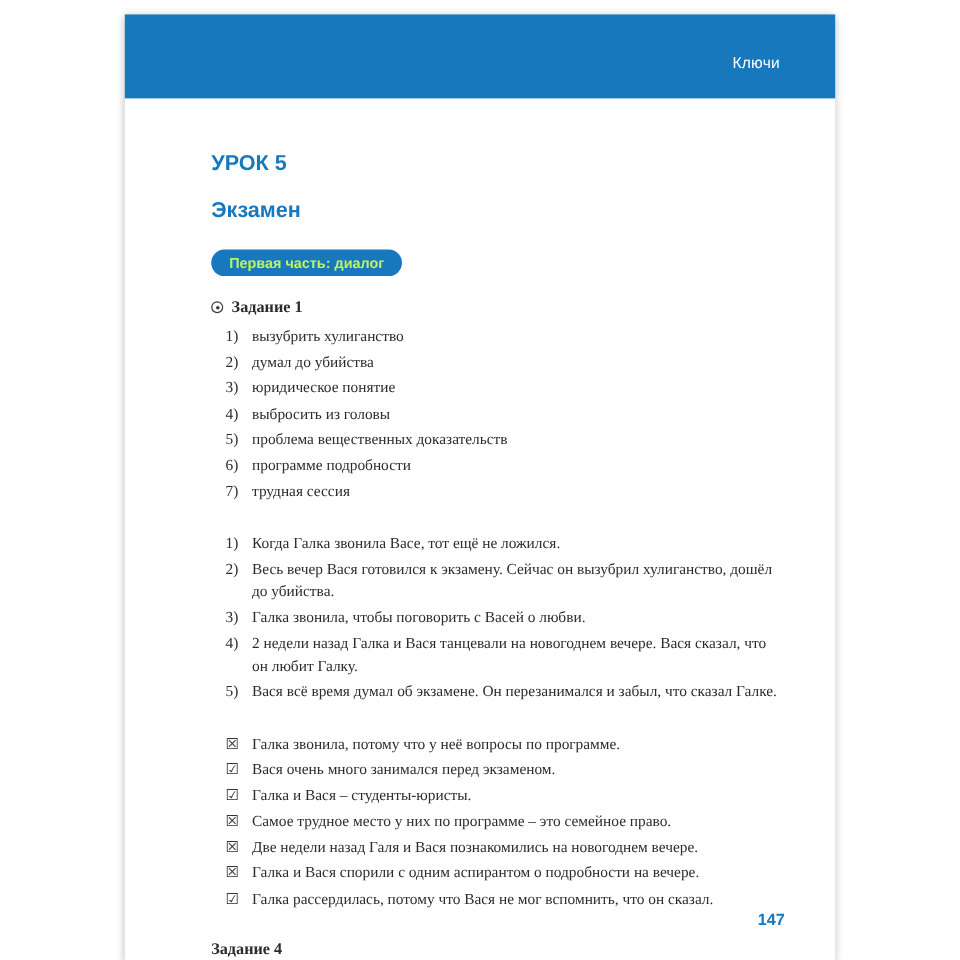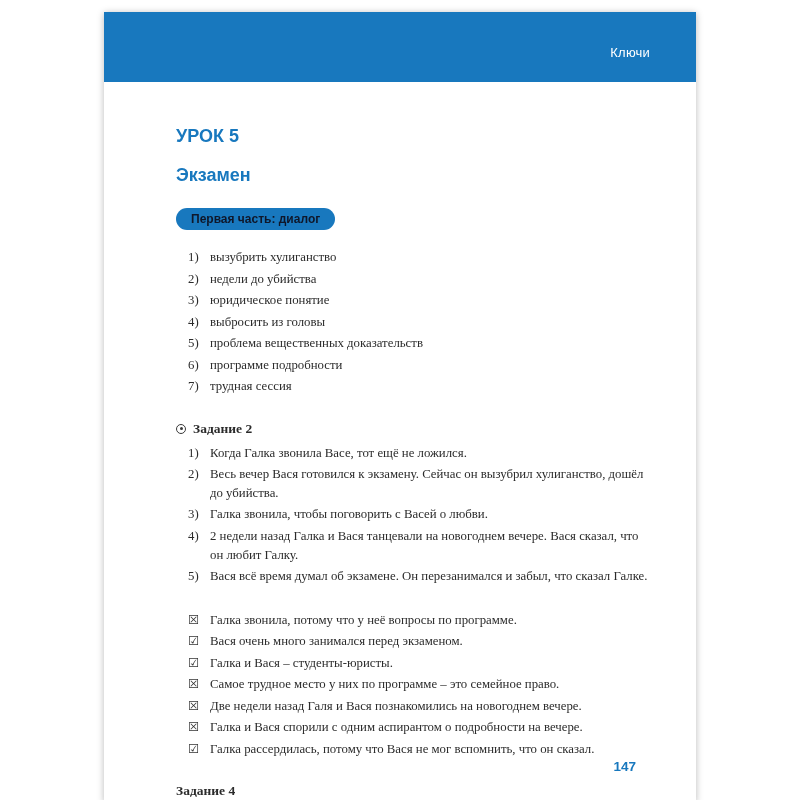--- a/index.html
+++ b/index.html
@@ -55,21 +55,21 @@
   .badge{
     display:inline-flex;
     align-items:center;
     height:22px;
     padding:0 15px;
     border-radius:11px;
     background:var(--accent);
     margin-bottom:18px;
   }
   .badge span{
-    color:#0f172a;
+    color:#bef264;
     font-family:"Liberation Sans", sans-serif;
     font-weight:bold;
     font-size:12px;
   }
   .section{
     margin-bottom:25px;
   }
   .section-head{
     display:flex;
     align-items:center;
@@ -111,21 +111,21 @@
     font-family:"DejaVu Sans", sans-serif;
     font-size:12.5px;
     line-height:1.45;
     color:#333333;
   }
   .item-text{
     flex:1 1 auto;
   }
   .page-number{
     position:absolute;
-    right:60px;
+    right:42px;
     bottom:28px;
     font-family:"Liberation Sans", sans-serif;
     font-weight:bold;
     font-size:13.5px;
     color:var(--accent);
   }
 </style>
 </head>
 <body>
 
@@ -140,27 +140,31 @@
       <span>УРОК 5</span>
       <span>Экзамен</span>
     </h1>
 
     <div class="badge">
       <span>Первая часть: диалог</span>
     </div>
 
     <div id="sections">
         <div class="section">
+          <div class="section-head">
+            <span class="target-icon"></span>
+            <span class="section-title">Задание 1</span>
+          </div>
           <div class="item">
             <span class="marker">1)</span>
             <span class="item-text">вызубрить хулиганство</span>
           </div>
           <div class="item">
             <span class="marker">2)</span>
-            <span class="item-text">недели до убийства</span>
+            <span class="item-text">думал до убийства</span>
           </div>
           <div class="item">
             <span class="marker">3)</span>
             <span class="item-text">юридическое понятие</span>
           </div>
           <div class="item">
             <span class="marker">4)</span>
             <span class="item-text">выбросить из головы</span>
           </div>
           <div class="item">
@@ -170,24 +174,20 @@
           <div class="item">
             <span class="marker">6)</span>
             <span class="item-text">программе подробности</span>
           </div>
           <div class="item">
             <span class="marker">7)</span>
             <span class="item-text">трудная сессия</span>
           </div>
         </div>
         <div class="section">
-          <div class="section-head">
-            <span class="target-icon"></span>
-            <span class="section-title">Задание 2</span>
-          </div>
           <div class="item">
             <span class="marker">1)</span>
             <span class="item-text">Когда Галка звонила Васе, тот ещё не ложился.</span>
           </div>
           <div class="item">
             <span class="marker">2)</span>
             <span class="item-text">Весь вечер Вася готовился к экзамену. Сейчас он вызубрил хулиганство, дошёл до убийства.</span>
           </div>
           <div class="item">
             <span class="marker">3)</span>

